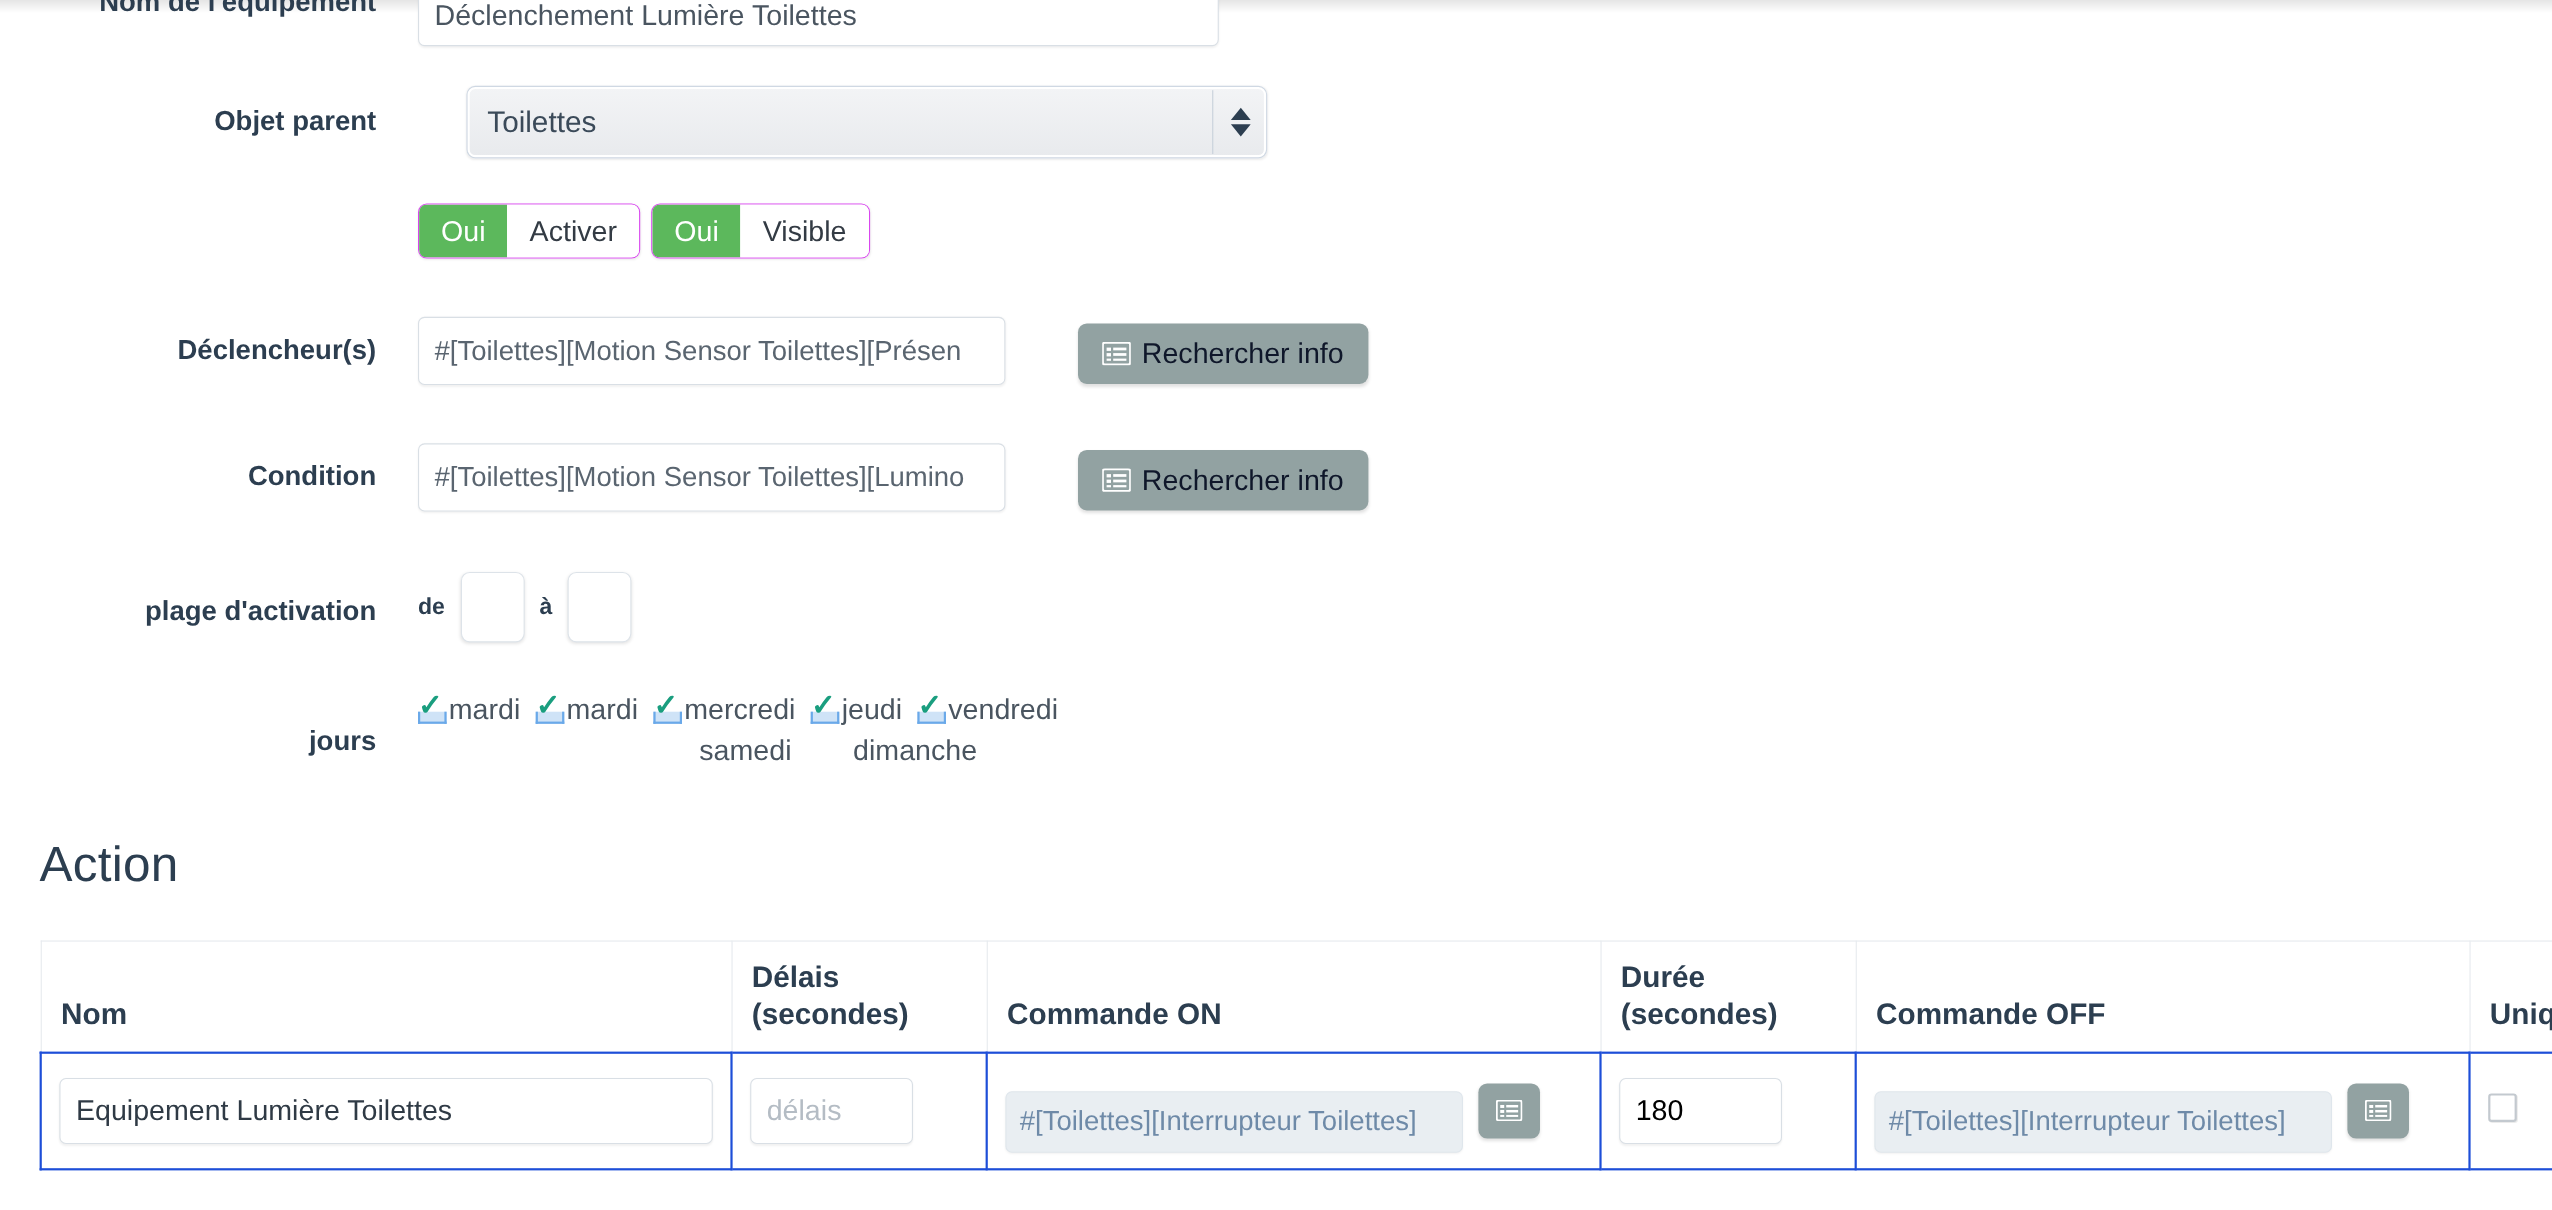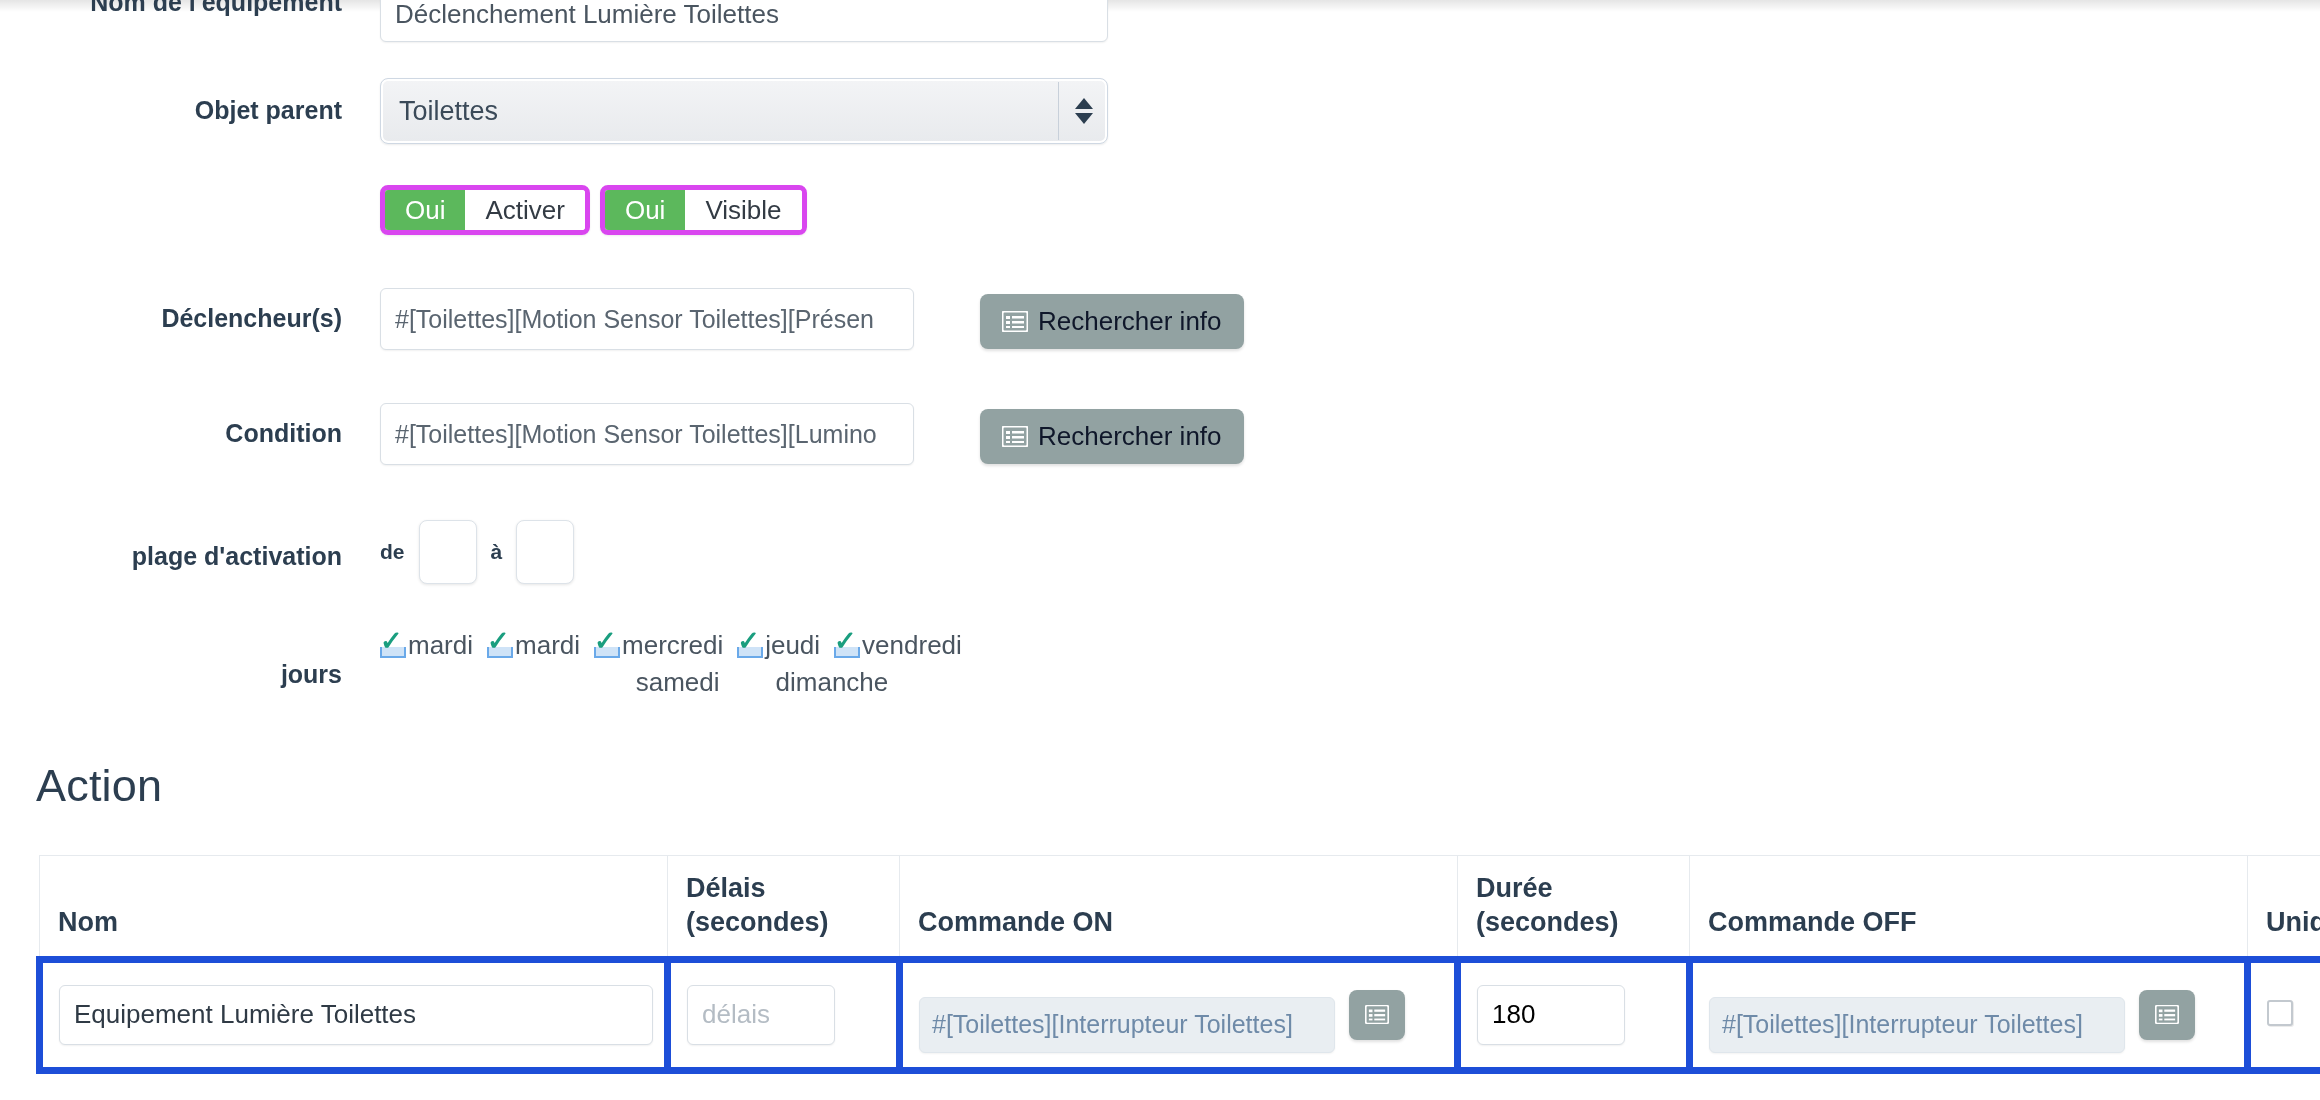--- a/index.html
+++ b/index.html
@@ -95,21 +95,21 @@
     border-left: 9px solid transparent;
     border-right: 9px solid transparent;
   }
   .tri-up { border-bottom: 11px solid #2c3e50; }
   .tri-dn { border-top: 11px solid #2c3e50; }
 
   
   .toggles { display: flex; gap: 10px; }
   .toggle {
     display: flex;
-    border: 5px solid #d946ef;
+    border: 1px solid #d946ef;
     border-radius: 8px;
     overflow: hidden;
     box-shadow: 0 1px 2px rgba(0,0,0,.08);
     height: 50px;
   }
   .toggle .on {
     background: #5cb85c;
     color: #ffffff;
     font-size: 26px;
     padding: 0 20px;
@@ -247,21 +247,21 @@
     font-weight: bold;
     font-size: 27px;
     text-align: left;
     vertical-align: bottom;
     padding: 16px 18px 16px 18px;
     height: 88px;
     line-height: 1.25;
     background: #fff;
   }
   table.act td {
-    border: 7px solid #1d4ed8;
+    border: 2px solid #1d4ed8;
     padding: 14px 16px;
     background: #fff;
     vertical-align: middle;
     height: 100px;
   }
   .col-nom    { width: 628px; }
   .col-delais { width: 232px; }
   .col-on     { width: 558px; }
   .col-duree  { width: 232px; }
   .col-off    { width: 558px; }
@@ -309,21 +309,21 @@
 
   <div class="top-shadow"></div>
 
   <div class="form-row" style="left:0px; top:-14px;">
     <div class="form-label">Nom de l'équipement</div>
     <div class="form-ctrl">
       <input class="inp name-input" type="text" value="Déclenchement Lumière Toilettes" style="">
     </div>
   </div>
 
-  <div class="form-row" style="left:0px; top:78px;">
+  <div class="form-row" style="left:0px; top:78px;gap:44px;">
     <div class="form-label" style="padding-top:16px;">Objet parent</div>
     <div class="form-ctrl">
       <div class="select-wrap">
         <span class="select-val">Toilettes</span>
         <span class="select-divider"></span>
         <span class="select-arrows">
           <span class="tri-up"></span>
           <span class="tri-dn"></span>
         </span>
       </div>

